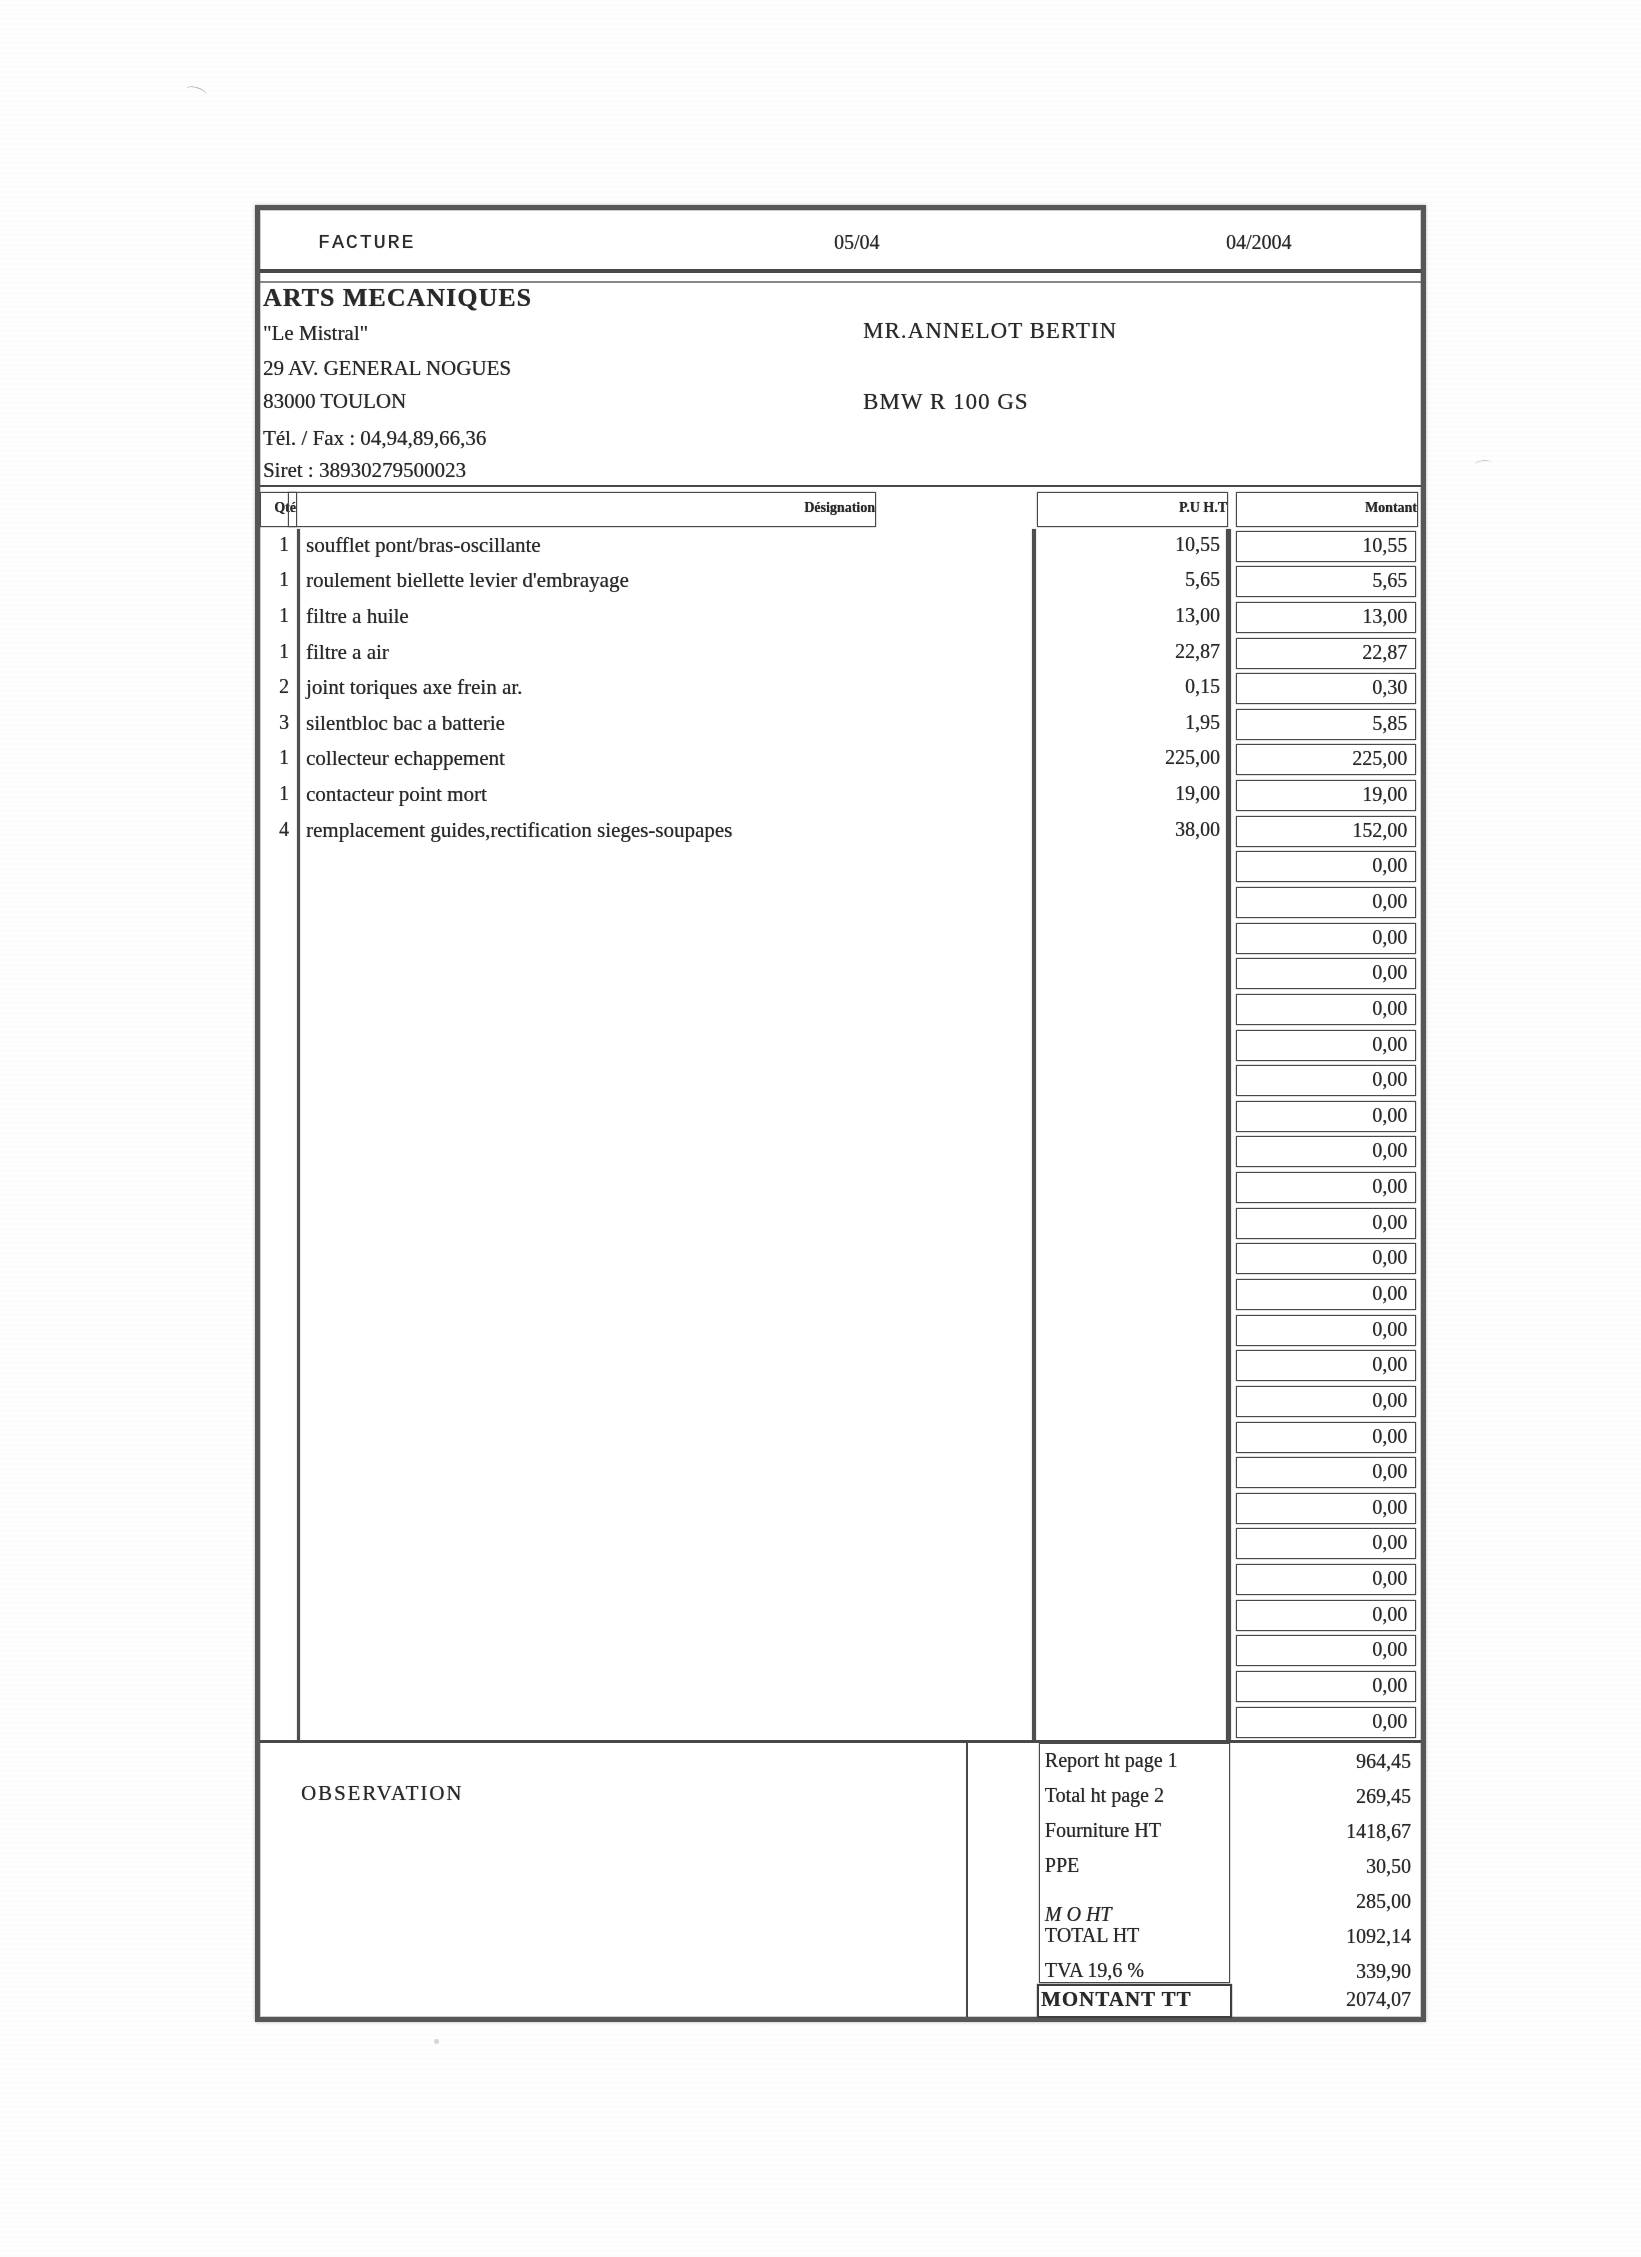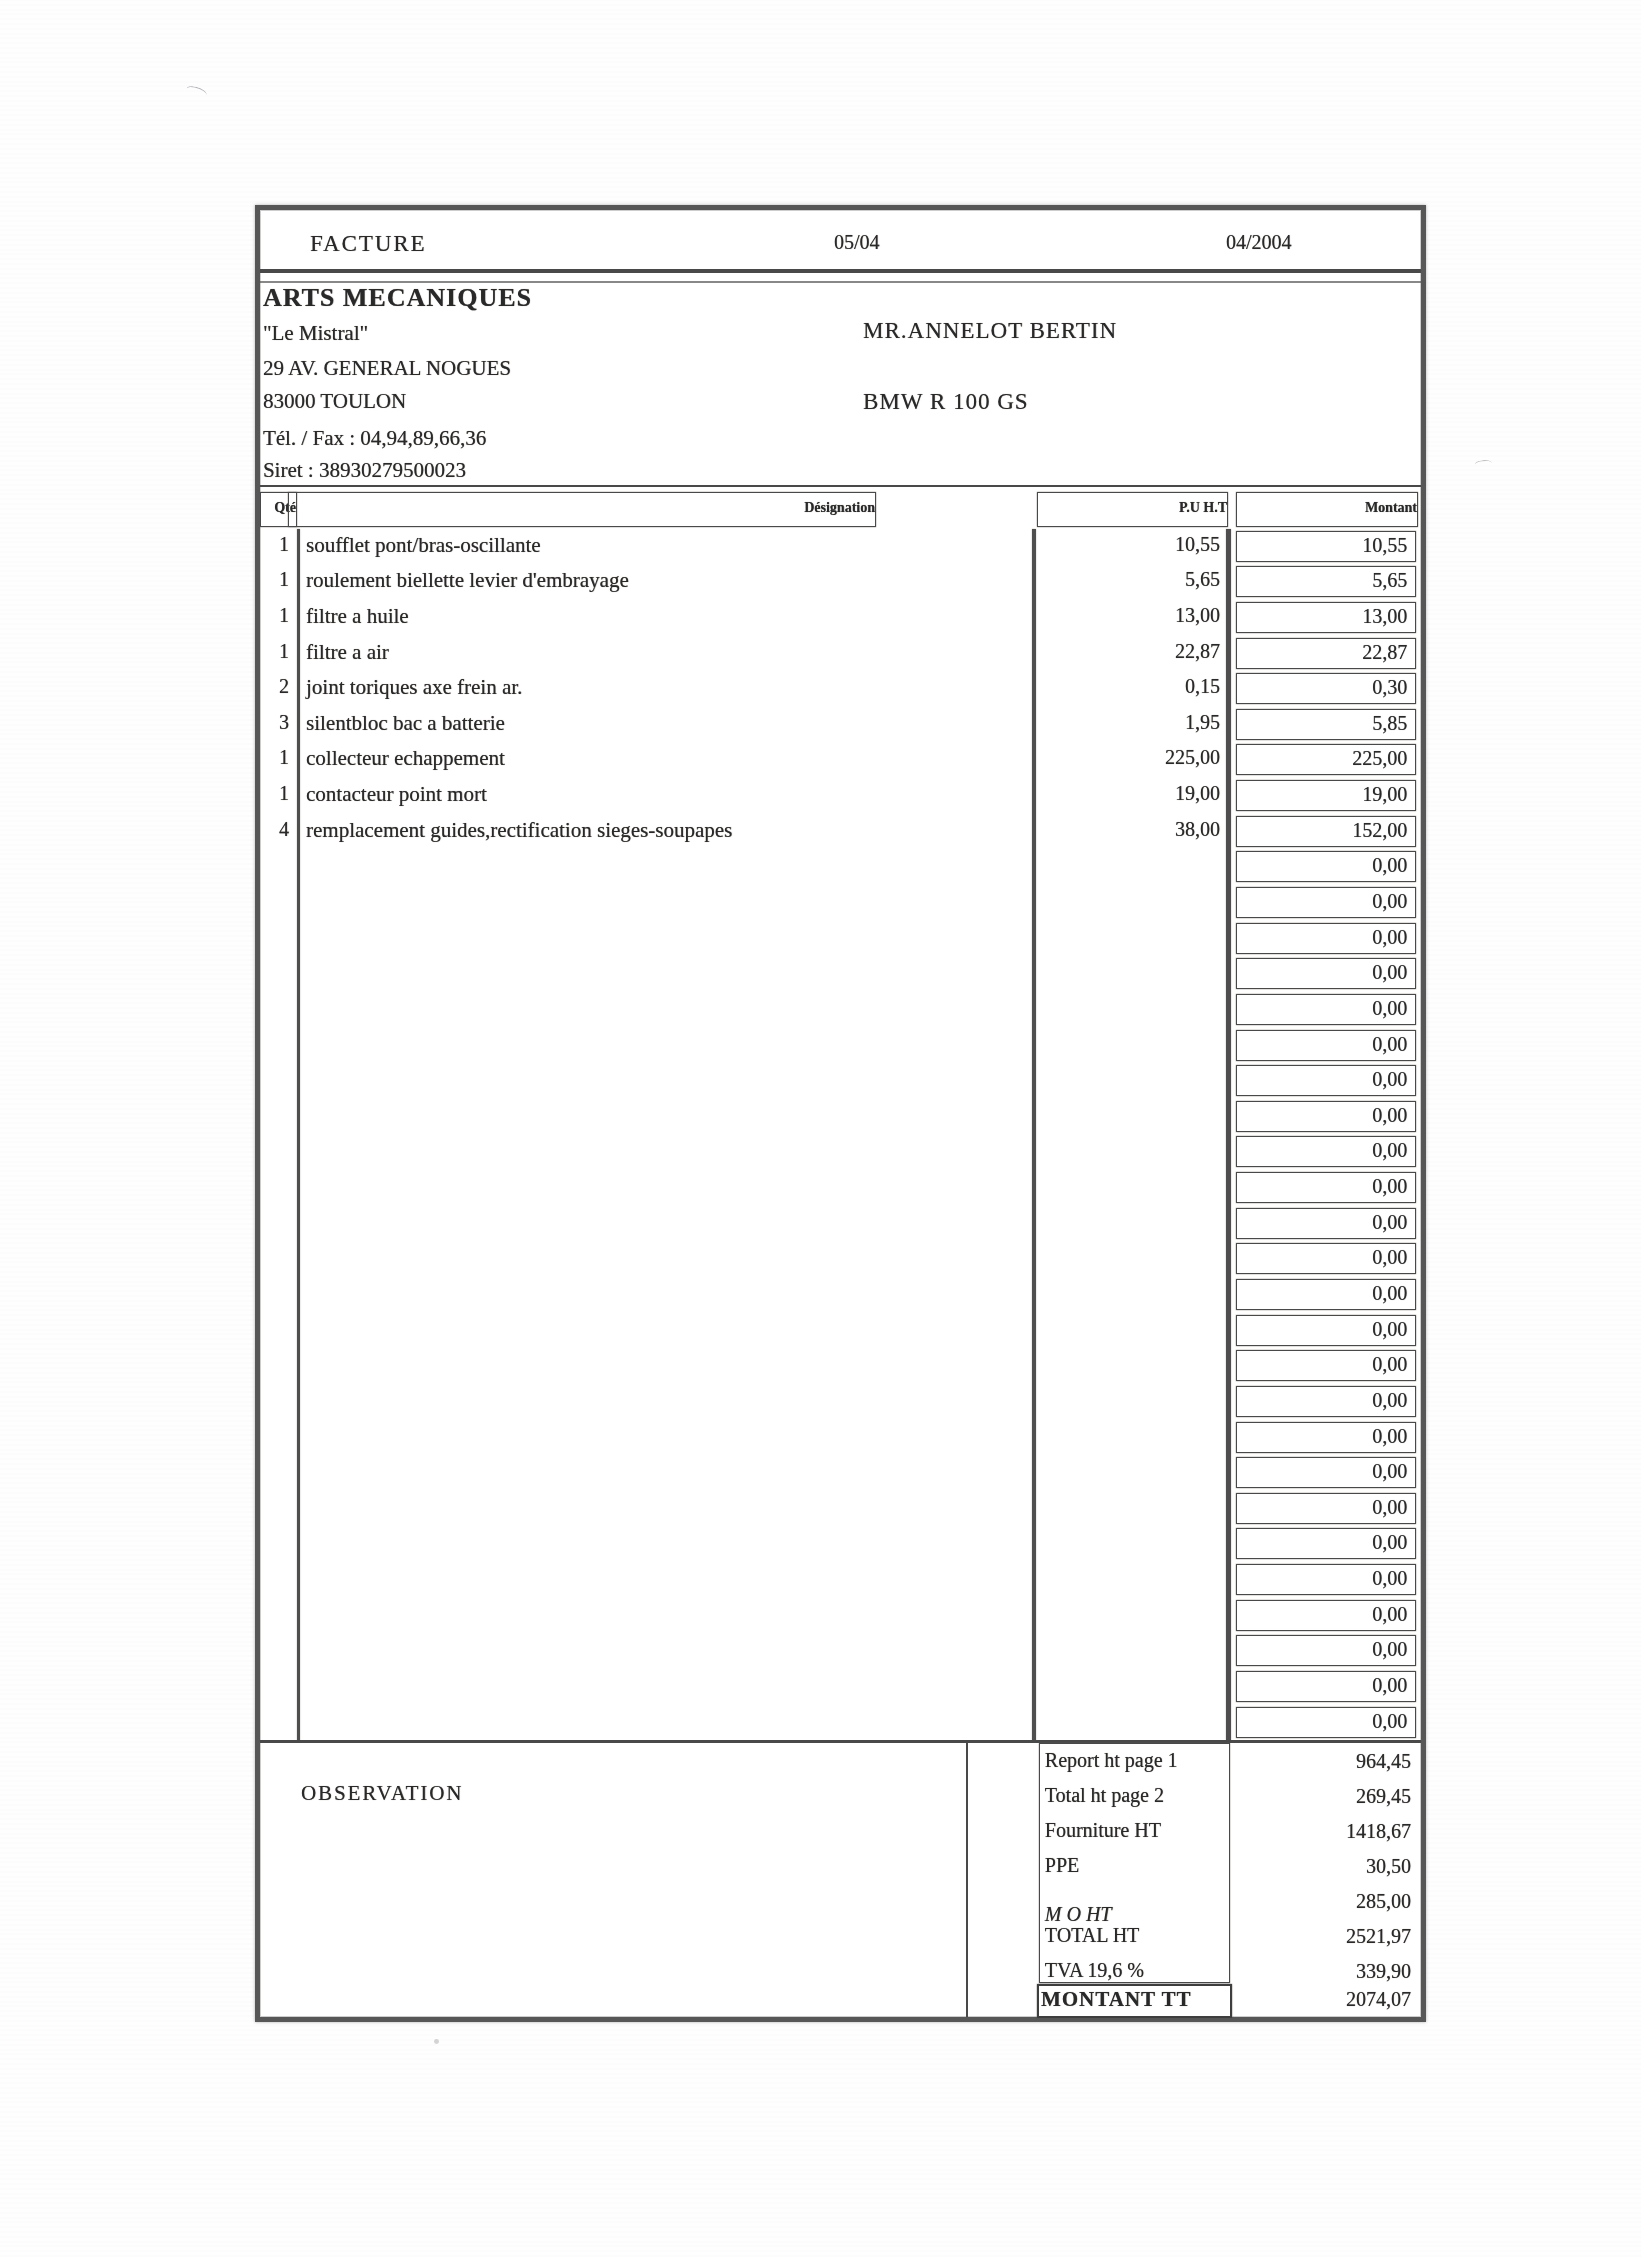--- a/index.html
+++ b/index.html
@@ -24,21 +24,21 @@
     border:5.8px solid #585858;background:#fffefd;
     box-shadow:0 0 2.9px rgba(110,110,110,.55), inset 0 0 0 1px rgba(160,160,160,.55);
     filter:blur(0.2px) contrast(1.02);
   }
   .page *{position:absolute;box-sizing:border-box;}
   .page span, .page div{text-shadow:0.3px 0.3px 0.8px rgba(45,45,45,.7);}
 
   
   .header-bar{left:0;top:0;width:1161px;height:63px;border-bottom:4.8px solid #4a4a4a;}
   .dline{left:0;top:71px;width:1161px;height:1.9px;background:rgba(85,85,85,.7);}
-  .doc-type{left:50px;top:21px;font-size:23px;letter-spacing:1.9px;}
+  .doc-type{left:58px;top:21px;font-size:20px;letter-spacing:1.9px;font-family:Liberation Mono, monospace;}
   .inv-num{left:574px;top:21px;font-size:20px;}
   .inv-date{left:966px;top:21px;font-size:20px;}
 
   
   .seller-block{left:0;top:66px;width:1161px;height:211px;border-bottom:2.9px solid #4a4a4a;}
   .seller-name{left:2.9px;top:6.8px;font-size:26px;font-weight:bold;letter-spacing:1px;}
   .addr{left:2.9px;font-size:21px;white-space:nowrap;}
   .addr-0{top:45px;} .addr-1{top:80px;} .addr-2{top:113px;} .addr-3{top:150px;} .addr-4{top:182px;}
   .customer-name{left:603px;top:42px;font-size:23px;letter-spacing:1px;}
   .vehicle{left:603px;top:113px;font-size:23px;letter-spacing:1px;}
@@ -267,21 +267,21 @@
         <span class="tlabel" style="top: 180px;">TOTAL HT</span>
         <span class="tlabel" style="top: 215px;">TVA 19,6 %</span>
       </div>
     <div class="totals-values">
       <span class="tvalue grand-value">2074,07</span>
     <span class="tvalue" style="top: 6.8px;">964,45</span>
         <span class="tvalue" style="top: 42px;">269,45</span>
         <span class="tvalue" style="top: 77px;">1418,67</span>
         <span class="tvalue" style="top: 112px;">30,50</span>
         <span class="tvalue" style="top: 147px;">285,00</span>
-        <span class="tvalue" style="top: 182px;">2521,97</span>
+        <span class="tvalue" style="top: 182px;">1092,14</span>
         <span class="tvalue" style="top: 217px;">339,90</span>
       </div>
     <div class="grand-box">
       <span class="grand-label">MONTANT TT</span>
     </div>
 
   </div>
 </div>
 
 

